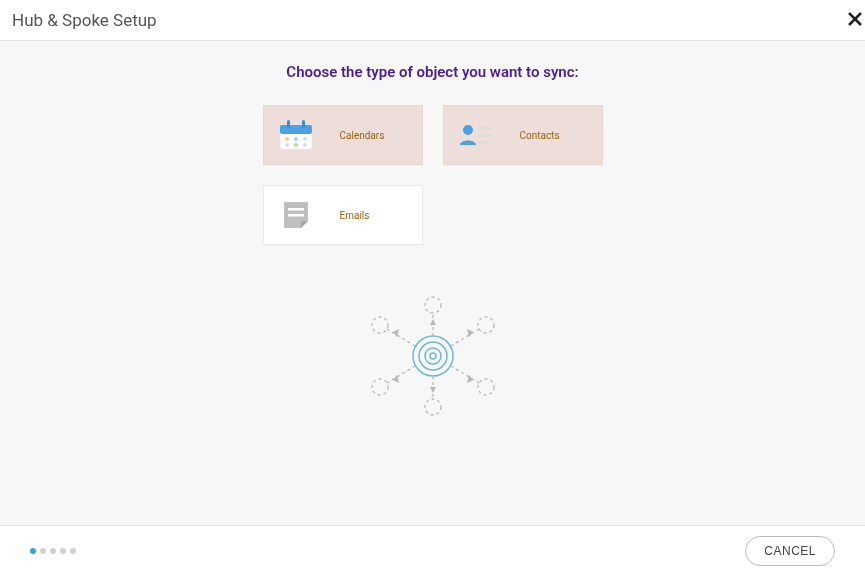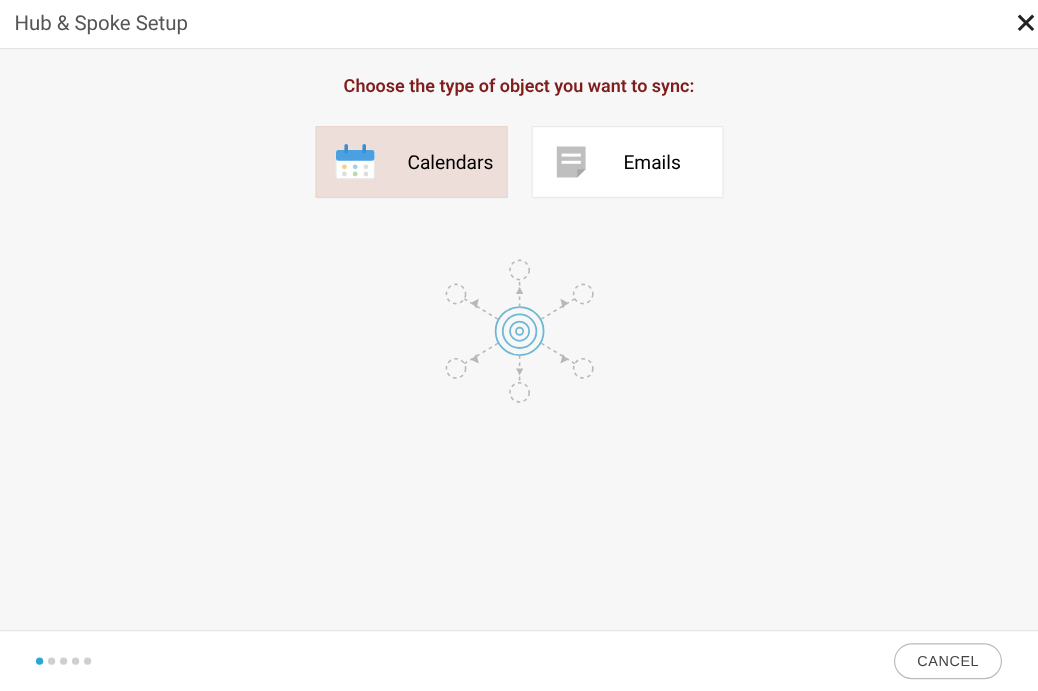--- a/index.html
+++ b/index.html
@@ -41,21 +41,21 @@
     .main {
       flex: 1;
       display: flex;
       flex-direction: column;
       align-items: center;
       padding-top: 22px;
     }
     .prompt {
       font-size: 15px;
       font-weight: 600;
-      color: #7f1d1d;
+      color: #4c1d95;
       margin-bottom: 24px;
     }
     .options-grid {
       display: grid;
       grid-template-columns: repeat(2, 160px);
       grid-gap: 20px;
     }
     .option-card {
       height: 60px;
       background: #ffffff;
@@ -73,22 +73,22 @@
     .option-icon {
       width: 40px;
       height: 36px;
       margin-right: 24px;
       display: flex;
       align-items: center;
       justify-content: center;
       flex-shrink: 0;
     }
     .option-label {
-      font-size: 16px;
-      color: #000000;
+      font-size: 10px;
+      color: #a16207;
     }
     .diagram {
       margin-top: 46px;
     }
     .footer {
       background: #ffffff;
       border-top: 1px solid #e5e5e5;
       padding: 10px 30px;
       display: flex;
       justify-content: space-between;
@@ -150,20 +150,32 @@
           <circle cx="20" cy="22" r="2" fill="#a6cfe8"></circle>
           <circle cx="29" cy="22" r="2" fill="#dedede"></circle>
           <circle cx="11" cy="28" r="2" fill="#dedede"></circle>
           <circle cx="20" cy="28" r="2" fill="#b8dca6"></circle>
           <circle cx="29" cy="28" r="2" fill="#dedede"></circle>
         </svg>
       </span>
       <span class="option-label">Calendars</span>
     </div>
 
+    <div class="option-card selected">
+      <span class="option-icon">
+        <svg width="40" height="36" viewBox="0 0 40 36">
+          <circle cx="12" cy="13" r="5" fill="#4aa0e0"></circle>
+          <path d="M4 28 C4 22 20 22 20 28 Z" fill="#4aa0e0"></path>
+          <rect x="22" y="10" width="14" height="3" rx="1.5" fill="#dcdcdc"></rect>
+          <rect x="22" y="17" width="14" height="3" rx="1.5" fill="#dcdcdc"></rect>
+          <rect x="22" y="24" width="10" height="3" rx="1.5" fill="#dcdcdc"></rect>
+        </svg>
+      </span>
+      <span class="option-label">Contacts</span>
+    </div>
 
 
     <div class="option-card">
       <span class="option-icon">
         <svg width="40" height="36" viewBox="0 0 40 36">
           <path d="M8 5 L32 5 L32 24 L25 31 L8 31 Z" fill="#bfbfbf"></path>
           <path d="M25 31 L25 24 L32 24 Z" fill="#a8a8a8"></path>
           <rect x="12" y="11" width="16" height="2.5" fill="#ffffff"></rect>
           <rect x="12" y="17" width="16" height="2.5" fill="#ffffff"></rect>
         </svg>

